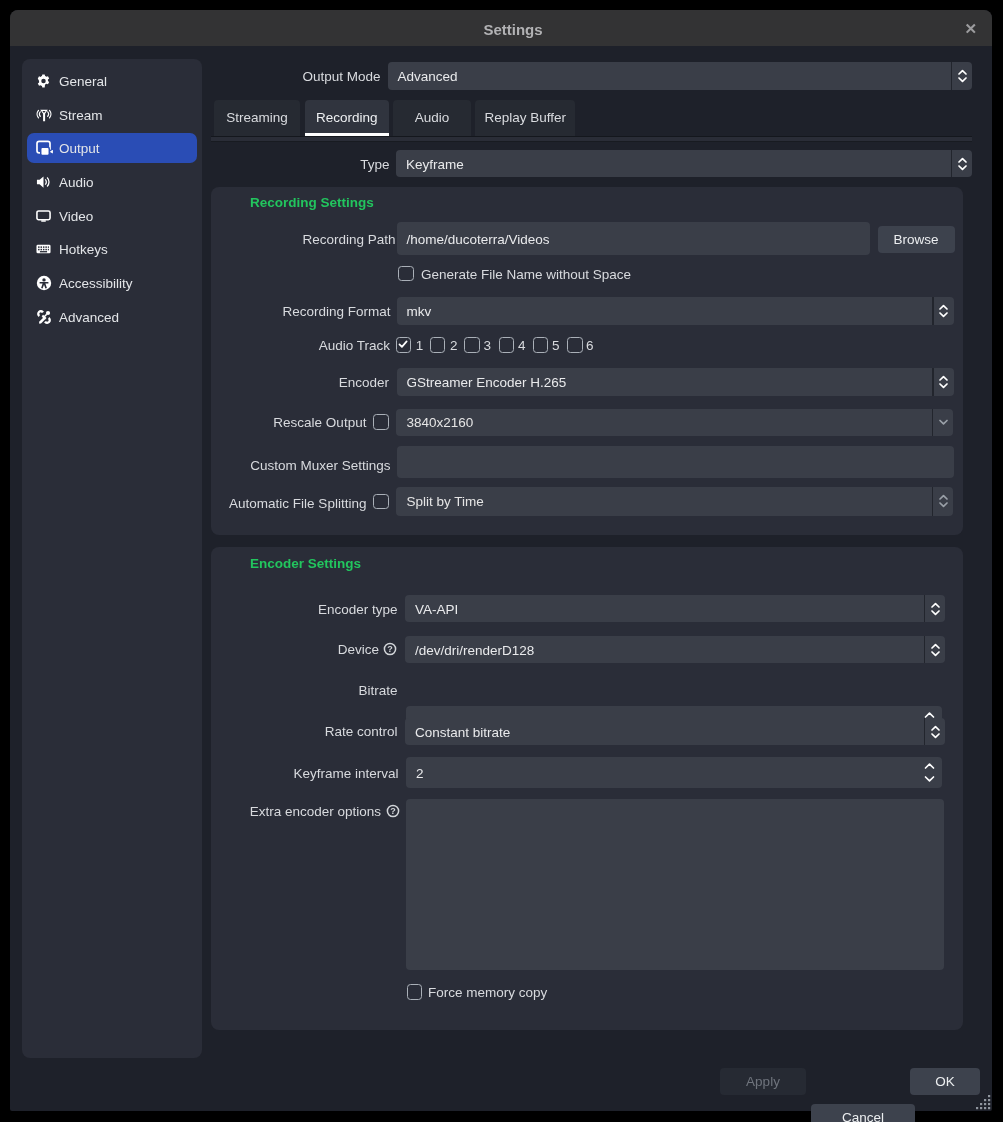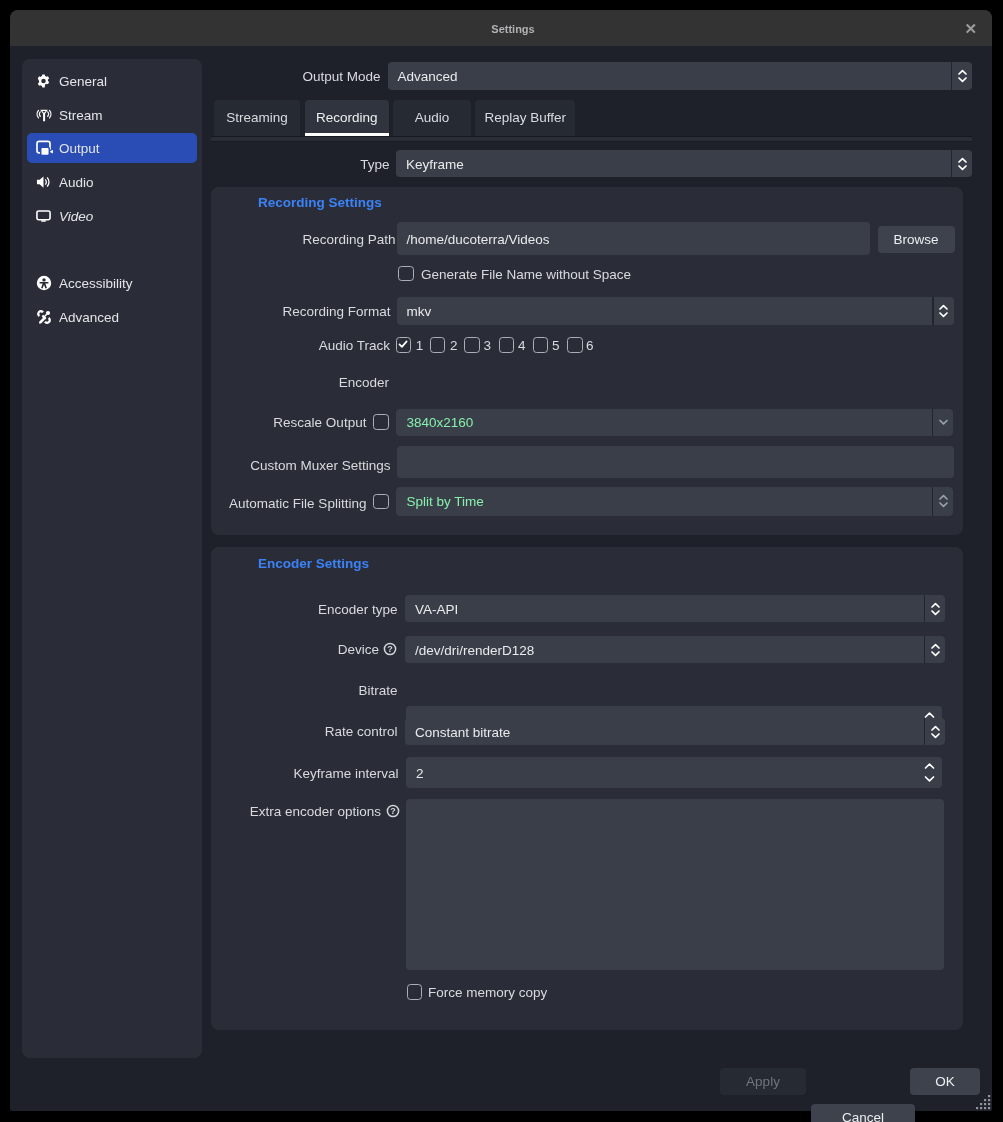--- a/index.html
+++ b/index.html
@@ -3,36 +3,36 @@
 <meta charset="utf-8">
 <style>
 html,body{margin:0;padding:0;background:#000;}
 #page{position:relative;width:1003px;height:1122px;background:#000;overflow:hidden;
   font-family:"Liberation Sans",sans-serif;font-size:13.5px;}
 .win{position:absolute;left:10px;top:10px;width:982px;height:1101px;background:#1e212a;
   border-radius:8px 8px 2px 2px;}
 .tbar{position:absolute;left:10px;top:10px;width:982px;height:36px;background:#333334;
   border-radius:8px 8px 0 0;}
 .title{position:absolute;left:513px;top:29px;transform:translate(-50%,-50%);
-  font-weight:bold;font-size:11px;color:#b2b2b4;}
+  font-weight:bold;font-size:15px;color:#b2b2b4;}
 .close{position:absolute;left:970.7px;top:29.2px;transform:translate(-50%,-50%);
   color:#9c9c9e;font-size:15px;font-weight:bold;}
 .side{position:absolute;left:22px;top:59px;width:180px;height:999px;background:#2a2d38;border-radius:8px;}
 .nav{position:absolute;left:27px;width:170px;height:30px;border-radius:5px;color:#e3e5e8;}
 .nav svg{position:absolute;left:9px;top:50%;transform:translateY(-50%);}
 .nav span{position:absolute;left:32px;top:50%;transform:translateY(-50%);white-space:nowrap;}
 .nav.sel{background:#2a4db5;}
 .lb{position:absolute;transform:translateY(-50%);color:#d8dade;white-space:nowrap;}
 .cb{position:absolute;background:#3a3e48;border-radius:4px;}
 .ct{position:absolute;left:10px;top:50%;transform:translateY(-50%);color:#e9eaec;white-space:nowrap;}
-.ct.dis{color:#86efac;}
+.ct.dis{color:#e5e5e5;}
 .sep{position:absolute;right:20px;top:0;bottom:0;width:1.5px;background:#22252d;}
 .udi{position:absolute;right:3.5px;top:50%;transform:translateY(-50%);}
 .grp{position:absolute;left:211px;width:752px;background:#2a2d38;border-radius:8px;}
-.gt{position:absolute;left:230px;transform:translateY(-50%);font-weight:bold;color:#3b82f6;padding-left:28px;}
+.gt{position:absolute;left:222px;transform:translateY(-50%);font-weight:bold;color:#22c55e;padding-left:28px;}
 .ck{position:absolute;width:15.5px;height:15.5px;border:1.6px solid #aab0b8;border-radius:3.5px;box-sizing:border-box;}
 .cklb{position:absolute;transform:translateY(-50%);color:#d8dade;white-space:nowrap;}
 .btn{position:absolute;height:27px;background:#3d424d;border-radius:4px;color:#eceef0;
   display:flex;align-items:center;justify-content:center;}
 .btn.dis{background:#262a33;color:#6f747d;}
 .tab{position:absolute;top:100px;height:35.5px;background:#262a32;border-radius:4px 4px 0 0;
   display:flex;align-items:center;justify-content:center;color:#d9dbdf;}
 .tab.sel{background:#30343e;color:#eef0f2;}
 .tab.sel::after{content:"";position:absolute;left:0;right:0;bottom:0;height:2.5px;background:#fff;}
 .tabline{position:absolute;left:211px;top:135.9px;width:761px;height:1.4px;background:#14171d;}
@@ -62,42 +62,61 @@
           <path d="M2.5 3.4a5.6 5.6 0 0 0 0 7.4"></path>
           <path d="M4.3 4.9a3.1 3.1 0 0 0 0 4.4"></path>
           <path d="M13.5 3.4a5.6 5.6 0 0 1 0 7.4"></path>
           <path d="M11.7 4.9a3.1 3.1 0 0 1 0 4.4"></path>
         </g>
         <path fill="#fff" d="M4.2 2.7h7.6l-2.7 4.1v7.5H7.1V6.8z"></path>
         <path fill="#2a2d38" d="M6.4 4h3.2L8 5.9z"></path>
       </svg>
 <span>Stream</span>
     </div>
-<div class="nav sel" style="top:133px;">
+<div class="nav sel" style="top:133px;border-radius:7px;">
 <svg width="18" height="16" viewBox="0 0 18 16">
         <rect x="1" y="1.3" width="13" height="11.6" rx="2.2" fill="none" stroke="#fff" stroke-width="1.7"></rect>
         <path d="M17.5 8.7 L13.6 10.9 V 12.4 L17.5 14.6 z" fill="#fff" stroke="#2a4db5" stroke-width="1.2"></path>
         <rect x="4.7" y="7.2" width="8.6" height="8.2" rx="1.7" fill="#fff" stroke="#2a4db5" stroke-width="1.5"></rect>
       </svg>
 <span>Output</span>
     </div>
 <div class="nav" style="top:167px;">
 <svg width="15" height="15" viewBox="0 0 16 16">
         <path fill="#fff" d="M1 5.5h2.8L8 2v12l-4.2-3.5H1z"></path>
         <path d="M9.8 5.2a3.8 3.8 0 0 1 0 5.6" stroke="#fff" stroke-width="1.4" fill="none"></path>
         <path d="M11.8 3.2a6.6 6.6 0 0 1 0 9.6" stroke="#fff" stroke-width="1.4" fill="none"></path>
       </svg>
 <span>Audio</span>
     </div>
-<div class="nav" style="top:200.5px;font-style:italic;">
+<div class="nav" style="top:200.5px;">
 <svg width="15" height="15" viewBox="0 0 16 16">
         <rect x="1" y="2.6" width="14" height="9.4" rx="1.8" fill="none" stroke="#fff" stroke-width="1.7"></rect>
         <path d="M5.6 13.4h4.8" stroke="#fff" stroke-width="1.6"></path>
       </svg>
 <span>Video</span>
+    </div>
+<div class="nav" style="top:234px;">
+<svg width="15" height="15" viewBox="0 0 16 16">
+        <rect x="0.5" y="3.4" width="15" height="9.2" rx="1.4" fill="#fff"></rect>
+        <g fill="#2a2d38">
+          <rect x="2.2" y="5.2" width="1.6" height="1.6"></rect>
+          <rect x="4.8" y="5.2" width="1.6" height="1.6"></rect>
+          <rect x="7.4" y="5.2" width="1.6" height="1.6"></rect>
+          <rect x="10" y="5.2" width="1.6" height="1.6"></rect>
+          <rect x="12.6" y="5.2" width="1.2" height="1.6"></rect>
+          <rect x="2.2" y="7.8" width="1.6" height="1.6"></rect>
+          <rect x="4.8" y="7.8" width="1.6" height="1.6"></rect>
+          <rect x="7.4" y="7.8" width="1.6" height="1.6"></rect>
+          <rect x="10" y="7.8" width="1.6" height="1.6"></rect>
+          <rect x="12.6" y="7.8" width="1.2" height="1.6"></rect>
+          <rect x="4.2" y="10.2" width="7.6" height="1.4"></rect>
+        </g>
+      </svg>
+<span>Hotkeys</span>
     </div>
 <div class="nav" style="top:268px;">
 <svg width="16" height="16" viewBox="0 0 16 16">
         <circle cx="8" cy="8" r="7.2" fill="#fff"></circle>
         <g fill="#2a2d38">
           <circle cx="8" cy="4.9" r="1.7"></circle>
           <path d="M3.6 6.9h8.8v1.6h-3l1.5 4.6-1.5.5L8 9.8l-1.4 3.8-1.5-.5 1.5-4.6h-3z"></path>
         </g>
       </svg>
 <span>Accessibility</span>
@@ -184,20 +203,30 @@
 <div class="ck" style="left:464px;top:337px;"></div>
 <div class="cklb" style="left:483.5px;top:345px;">3</div>
 <div class="ck" style="left:498.5px;top:337px;"></div>
 <div class="cklb" style="left:518px;top:345px;">4</div>
 <div class="ck" style="left:532.5px;top:337px;"></div>
 <div class="cklb" style="left:552px;top:345px;">5</div>
 <div class="ck" style="left:567px;top:337px;"></div>
 <div class="cklb" style="left:586px;top:345px;">6</div>
 
 <div class="lb" style="right:614px;top:382px;">Encoder</div>
+<div class="cb" style="left:396.5px;top:367.5px;width:557px;height:28.5px;">
+  <div class="ct">GStreamer Encoder H.265</div>
+      <div class="sep"></div>
+  <svg class="udi" width="13" height="18" viewBox="0 0 13 18">
+        <g stroke="#fff" stroke-width="1.7" fill="none" stroke-linecap="round" stroke-linejoin="round">
+          <path d="M3 7l3.5-3.4L10 7"></path>
+          <path d="M3 11l3.5 3.4L10 11"></path>
+        </g>
+      </svg>
+</div>
 
 <div class="lb" style="right:636.6px;top:422px;">Rescale Output</div>
 <div class="ck" style="left:373.4px;top:414.3px;"></div>
 <div class="cb" style="left:396.4px;top:408.5px;width:556.8px;height:27px;">
   <div class="ct dis">3840x2160</div>
       <div class="sep"></div>
   <svg class="udi" width="13" height="18" viewBox="0 0 13 18">
         <path d="M3 7.5l3.5 3.4L10 7.5" stroke="#9aa0a8" stroke-width="1.7" fill="none" stroke-linecap="round" stroke-linejoin="round"></path>
       </svg>
 </div>

